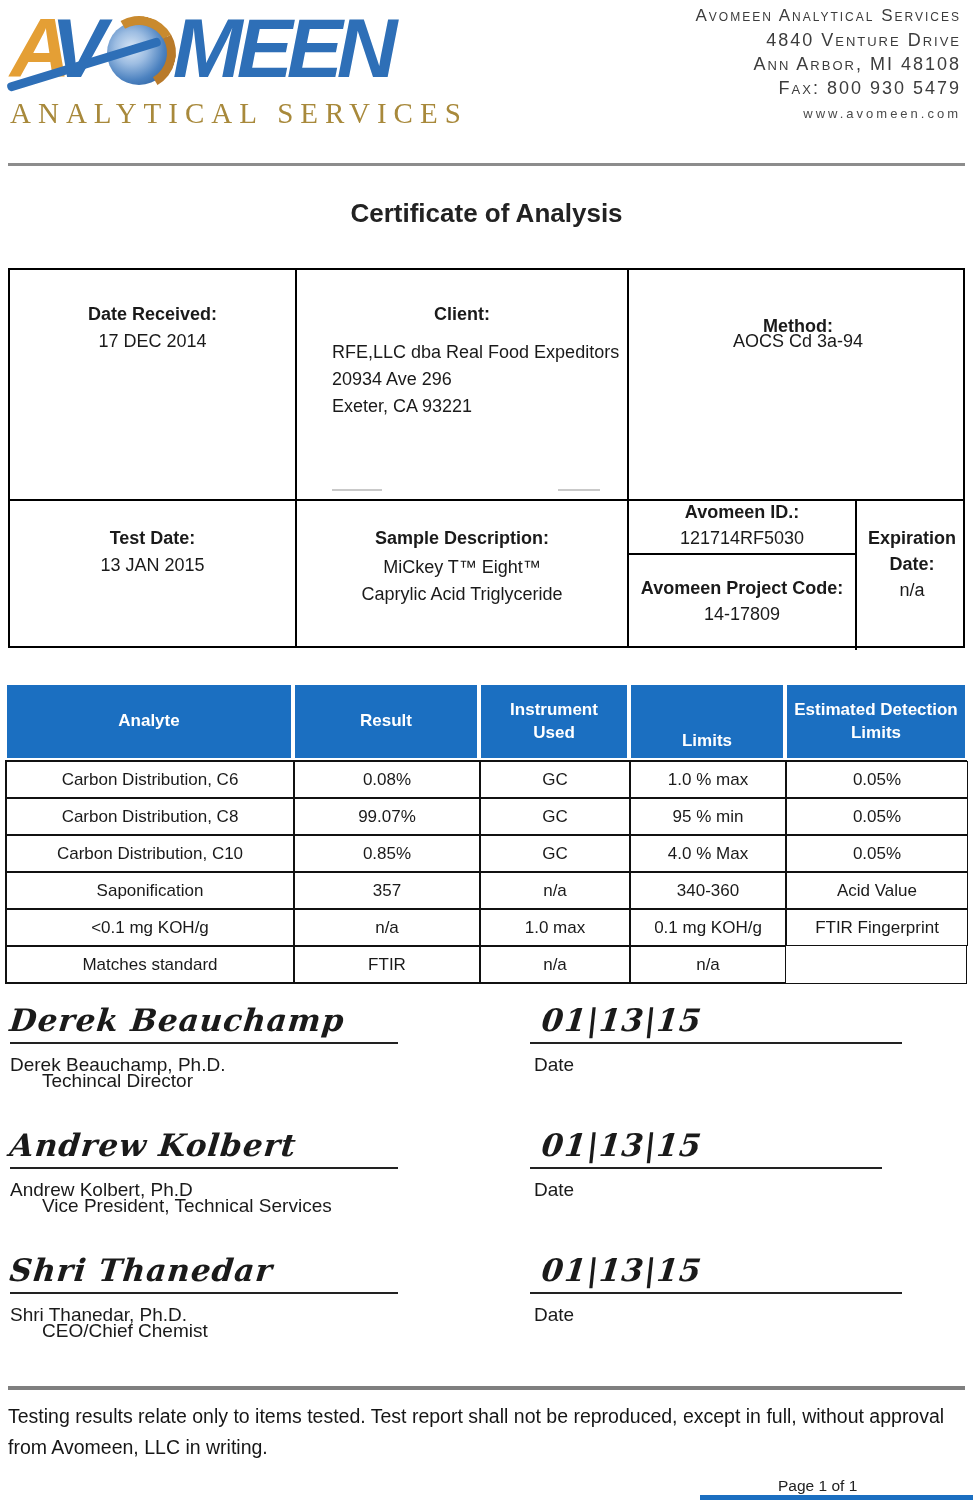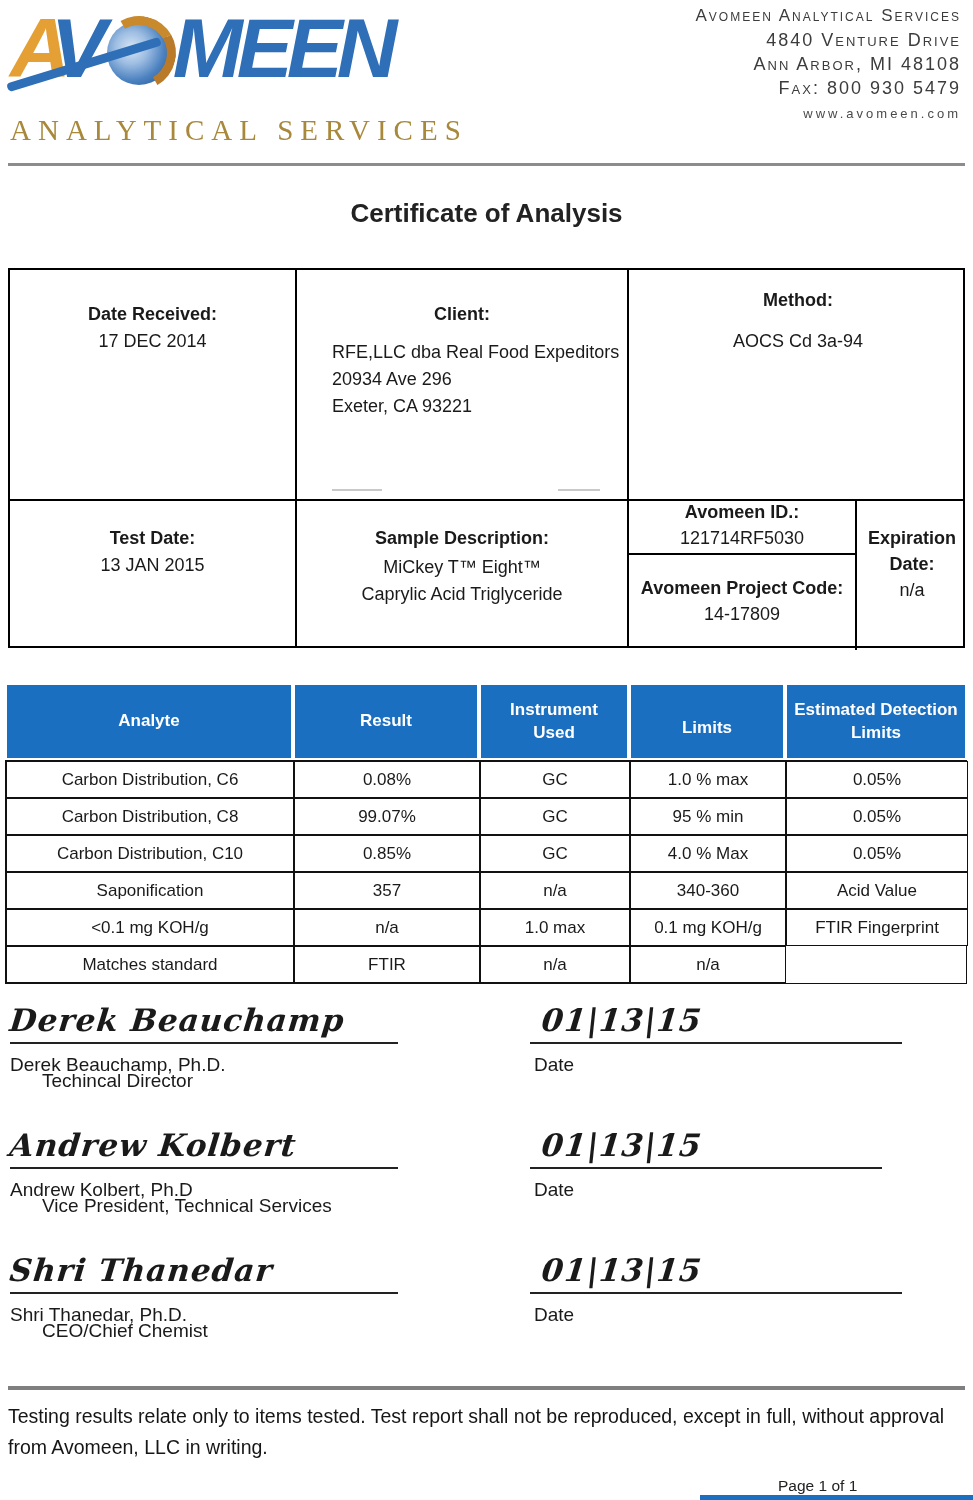--- a/index.html
+++ b/index.html
@@ -14,21 +14,21 @@
   .l-v { color:#2E6FB7; margin-left:-16px; }
   .swoosh { position:absolute; left:-6px; top:58px; width:160px; height:9px; background:#2E6FB7;
             transform:rotate(-17deg); border-radius:4px; z-index:2; }
   .sphere { width:64px; height:64px; border-radius:50%; margin:10px 2px 0 4px; position:relative;
             background:radial-gradient(circle at 38% 42%, #d8e6f5 0%, #9dbde2 30%, #4c82c0 60%, #2a5f9e 85%); }
   .sphere::after { content:""; position:absolute; inset:-5px; border-radius:50%;
             border:9px solid transparent; border-top-color:#C98A2E; border-right-color:#B97A2A;
             transform:rotate(15deg); }
   .l-meen { color:#2E6FB7; letter-spacing:-6px; }
   .logo-subtitle { font-family:"Liberation Serif",serif; font-size:29px; color:#A8893B;
-                   letter-spacing:7px; margin-top:20px; white-space:nowrap; }
+                   letter-spacing:7px; margin-top:3px; white-space:nowrap; }
 
   .contact-block { position:absolute; right:12px; top:4px; text-align:right; color:#3c3c3c;
                    font-variant:small-caps; letter-spacing:2px; }
   .contact-line { font-size:18px; line-height:24px; }
   .contact-website { font-variant:normal; font-size:13px; letter-spacing:3px; margin-top:6px; color:#4a4a4a; }
 
   .top-rule { position:absolute; left:8px; top:163px; width:957px; height:3px; background:#8c8c8c; }
 
   .doc-title { position:absolute; left:0; top:198px; width:973px; text-align:center;
                font-size:26px; font-weight:bold; color:#222; }
@@ -47,21 +47,21 @@
   .ctr { text-align:center; }
 
   .faint-mark { position:absolute; height:2px; background:#c9c9c9; }
 
   
   .results { position:absolute; left:5px; top:683px; width:962px; }
   .results-header { display:grid; grid-template-columns:288px 186px 150px 156px 182px; background:#404040; }
   .th { background:#1B6FC1; color:#fff; font-weight:bold; font-size:17px; line-height:1.35;
         height:77px; display:flex; align-items:center; justify-content:center; text-align:center;
         border:2px solid #fff; padding:0 6px; }
-  .th-low { align-items:flex-end; padding-bottom:18px; }
+  .th-low { align-items:flex-end; padding-bottom:5px; }
   .results-body { display:grid; grid-template-columns:288px 186px 150px 156px 182px; border:1px solid #111; }
   .td { height:37px; display:flex; align-items:center; justify-content:center;
         border:1px solid #111; font-size:17px; background:#fff; }
 
   
   .sig-row { position:absolute; left:10px; width:957px; height:120px; }
   .sig-line { position:absolute; top:0; height:42px; border-bottom:2px solid #222; }
   .sig-line-name { left:0; width:388px; }
   .sig-line-date { left:520px; width:372px; }
   .script { font-family:"DejaVu Serif",serif; font-style:italic; font-weight:bold;
@@ -110,21 +110,21 @@
   <div class="itl h2"></div>
 
   <div class="cell-text lbl ctr" style="left:0; top:34px; width:285px;">Date Received:</div>
   <div class="cell-text ctr" style="left:0; top:61px; width:285px;">17 DEC 2014</div>
 
   <div class="cell-text lbl ctr" style="left:287px; top:34px; width:330px;">Client:</div>
   <div class="cell-text" style="left:322px; top:72px; width:290px;">RFE,LLC dba Real Food Expeditors</div>
   <div class="cell-text" style="left:322px; top:99px; width:290px;">20934 Ave 296</div>
   <div class="cell-text" style="left:322px; top:126px; width:290px;">Exeter, CA 93221</div>
 
-  <div class="cell-text lbl ctr" style="left:619px; top:20px; width:338px;">Method:</div>
+  <div class="cell-text lbl ctr" style="left:619px; top:46px; width:338px;">Method:</div>
   <div class="cell-text ctr" style="left:619px; top:61px; width:338px;">AOCS Cd 3a-94</div>
 
   <div class="faint-mark" style="left:322px; top:219px; width:50px;"></div>
   <div class="faint-mark" style="left:548px; top:219px; width:42px;"></div>
 
   <div class="cell-text lbl ctr" style="left:0; top:258px; width:285px;">Test Date:</div>
   <div class="cell-text ctr" style="left:0; top:285px; width:285px;">13 JAN 2015</div>
 
   <div class="cell-text lbl ctr" style="left:287px; top:258px; width:330px;">Sample Description:</div>
   <div class="cell-text ctr" style="left:287px; top:287px; width:330px;">MiCkey T™ Eight™</div>

